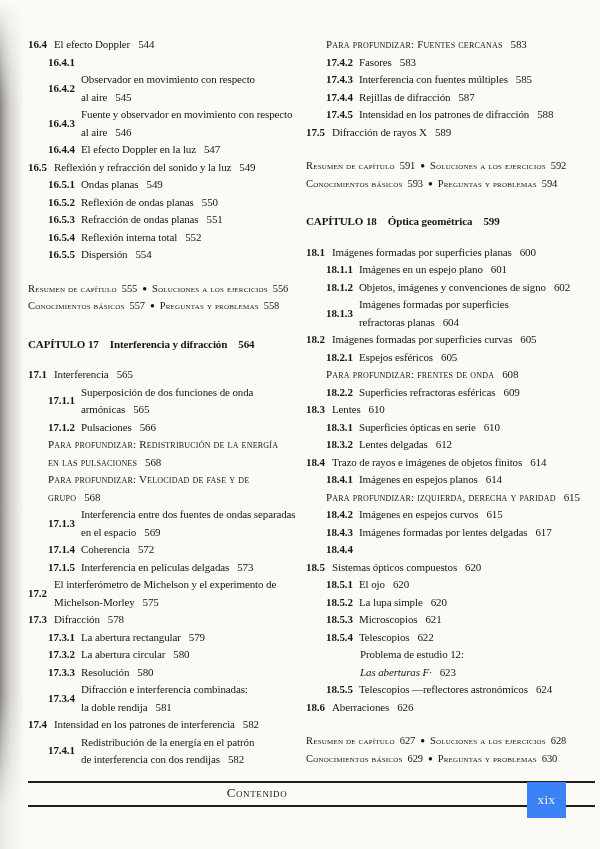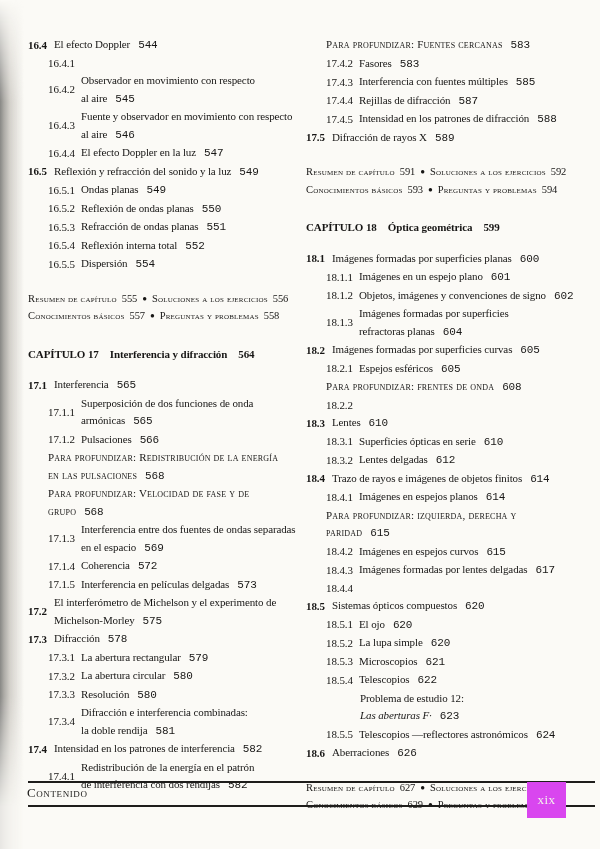--- a/index.html
+++ b/index.html
@@ -15,47 +15,47 @@
     mask-image:linear-gradient(180deg,rgba(0,0,0,0) 0%,rgba(0,0,0,.9) 12%,rgba(0,0,0,.9) 82%,rgba(0,0,0,.15) 95%);
   }
   .col{position:absolute;top:36px;font-size:11px;line-height:17.5px;letter-spacing:-0.12px;}
   .col-left{left:28px;width:268px;}
   .col-right{left:306px;width:274px;}
 
   .entry{display:flex;align-items:center;}
   .entry .num{flex:0 0 26px;font-weight:bold;}
   .entry .body{flex:1;}
   .entry .t{white-space:pre-line;}
-  .entry .pg{margin-left:8px;font-family:Liberation Mono, monospace;}
+  .entry .pg{margin-left:8px;}
   .entry.sub{padding-left:20px;}
-  .entry.sub .num{flex-basis:33px;font-weight:normal;}
+  .entry.sub .num{flex-basis:33px;font-weight:bold;}
   .entry.extra{padding-left:20px;}
   .entry.extra .t{font-variant:small-caps;letter-spacing:0.2px;}
   .entry.study{padding-left:54px;}
   .entry.italic .t{font-style:italic;}
 
   .summary{margin-top:16px;font-size:10.5px;}
   .sumline{white-space:nowrap;line-height:17.5px;font-family:Liberation Serif, serif;}
   .sumline .sc{font-variant:small-caps;letter-spacing:0.2px;}
   .sumline .spg{margin-left:5px;}
   .sumline .bullet{margin:0 5px;font-size:8px;vertical-align:1px;}
 
   .chapter{margin:21px 0 13px 0;font-weight:bold;font-size:11px;letter-spacing:-0.1px;}
   .chapter .ch-num{margin-right:11px;}
   .chapter .ch-pg{margin-left:11px;}
 
   .rule{position:absolute;left:28px;right:5px;height:2px;background:#1e1d1b;}
   .rule-top{top:781px;}
   .rule-bottom{top:805px;}
   .footer-label{
-    position:absolute;top:785px;left:0;width:514px;text-align:left;
-    font-variant:small-caps;font-size:13px;letter-spacing:0.6px;color:#1b1a18;margin-left:27px;
+    position:absolute;top:785px;left:0;width:514px;text-align:center;
+    font-variant:small-caps;font-size:13px;letter-spacing:0.6px;color:#1b1a18;
   }
   .footer-box{
-    position:absolute;left:527px;top:782px;width:39px;height:36px;background:#d946ef;
+    position:absolute;left:527px;top:782px;width:39px;height:36px;background:#3b82f6;
     color:#f4f2ec;display:flex;align-items:center;justify-content:center;
     font-size:13px;letter-spacing:0.5px;
   }
 </style>
 </head>
 <body>
 
 <div class="page">
   <div class="scan-edge"></div>
 
@@ -308,20 +308,21 @@
           <span class="body"><span class="t">Espejos esféricos</span><span class="pg">605</span></span>
         </div>
 
         <div class="entry extra">
 
           <span class="body"><span class="t">Para profundizar: frentes de onda</span><span class="pg">608</span></span>
         </div>
 
         <div class="entry sub">
           <span class="num">18.2.2</span>
+          <span class="body"><span class="t">Superficies refractoras esféricas</span><span class="pg">609</span></span>
         </div>
 
         <div class="entry sec">
           <span class="num">18.3</span>
           <span class="body"><span class="t">Lentes</span><span class="pg">610</span></span>
         </div>
 
         <div class="entry sub">
           <span class="num">18.3.1</span>
           <span class="body"><span class="t">Superficies ópticas en serie</span><span class="pg">610</span></span>

